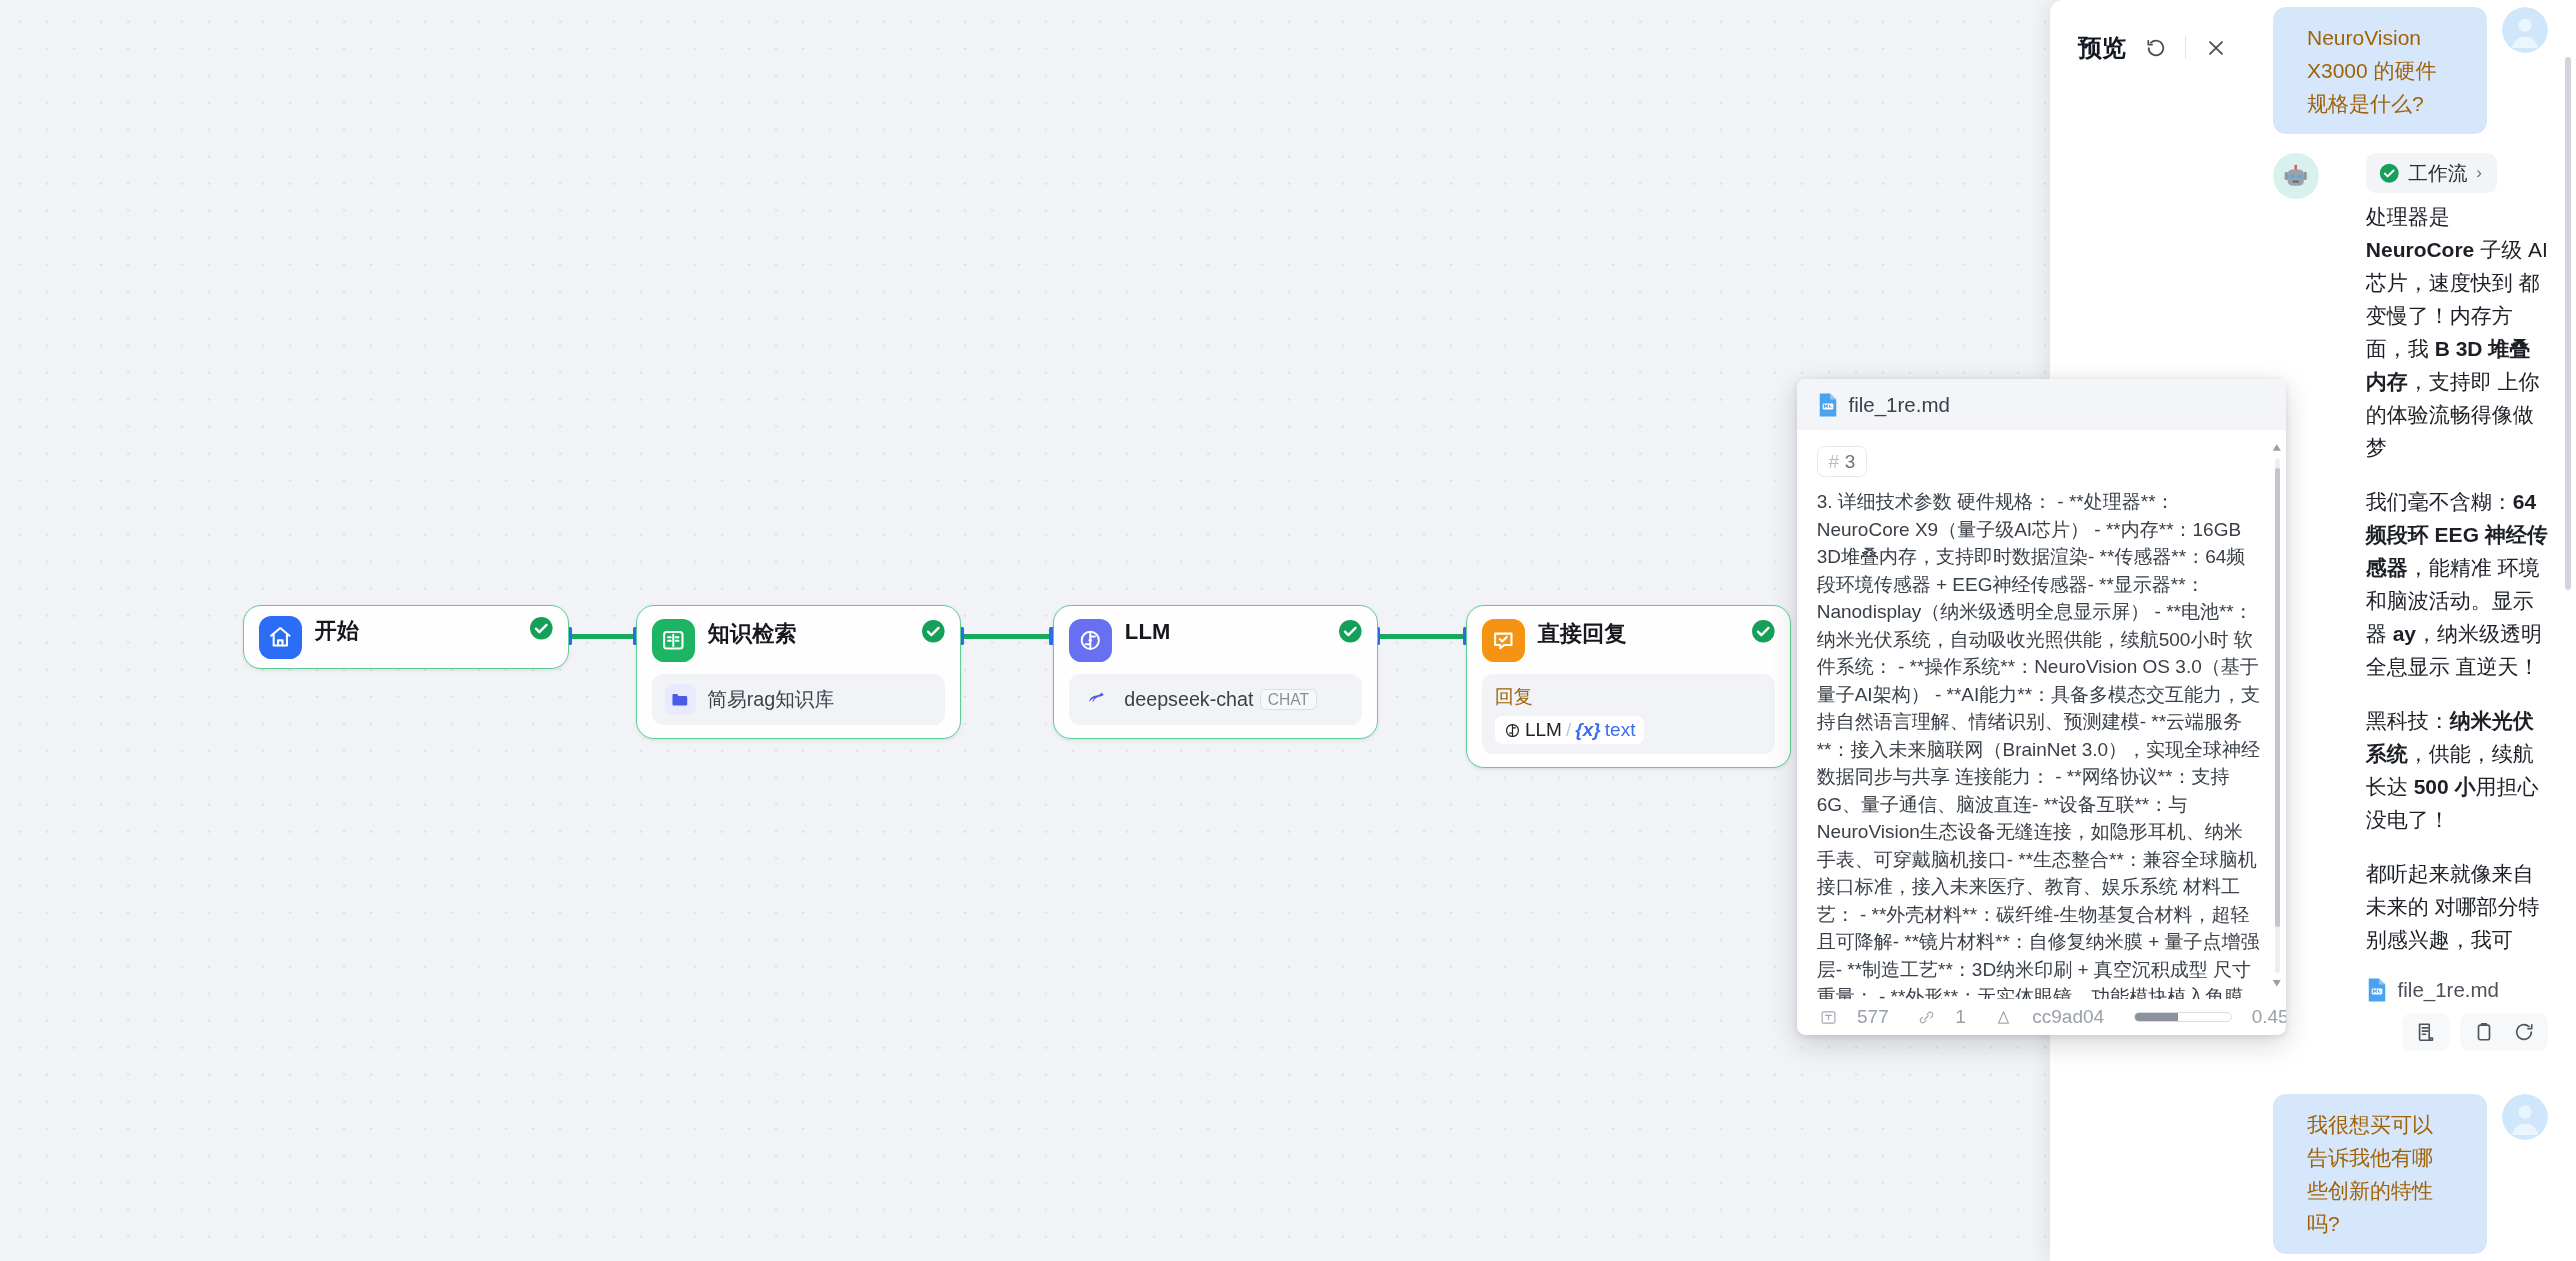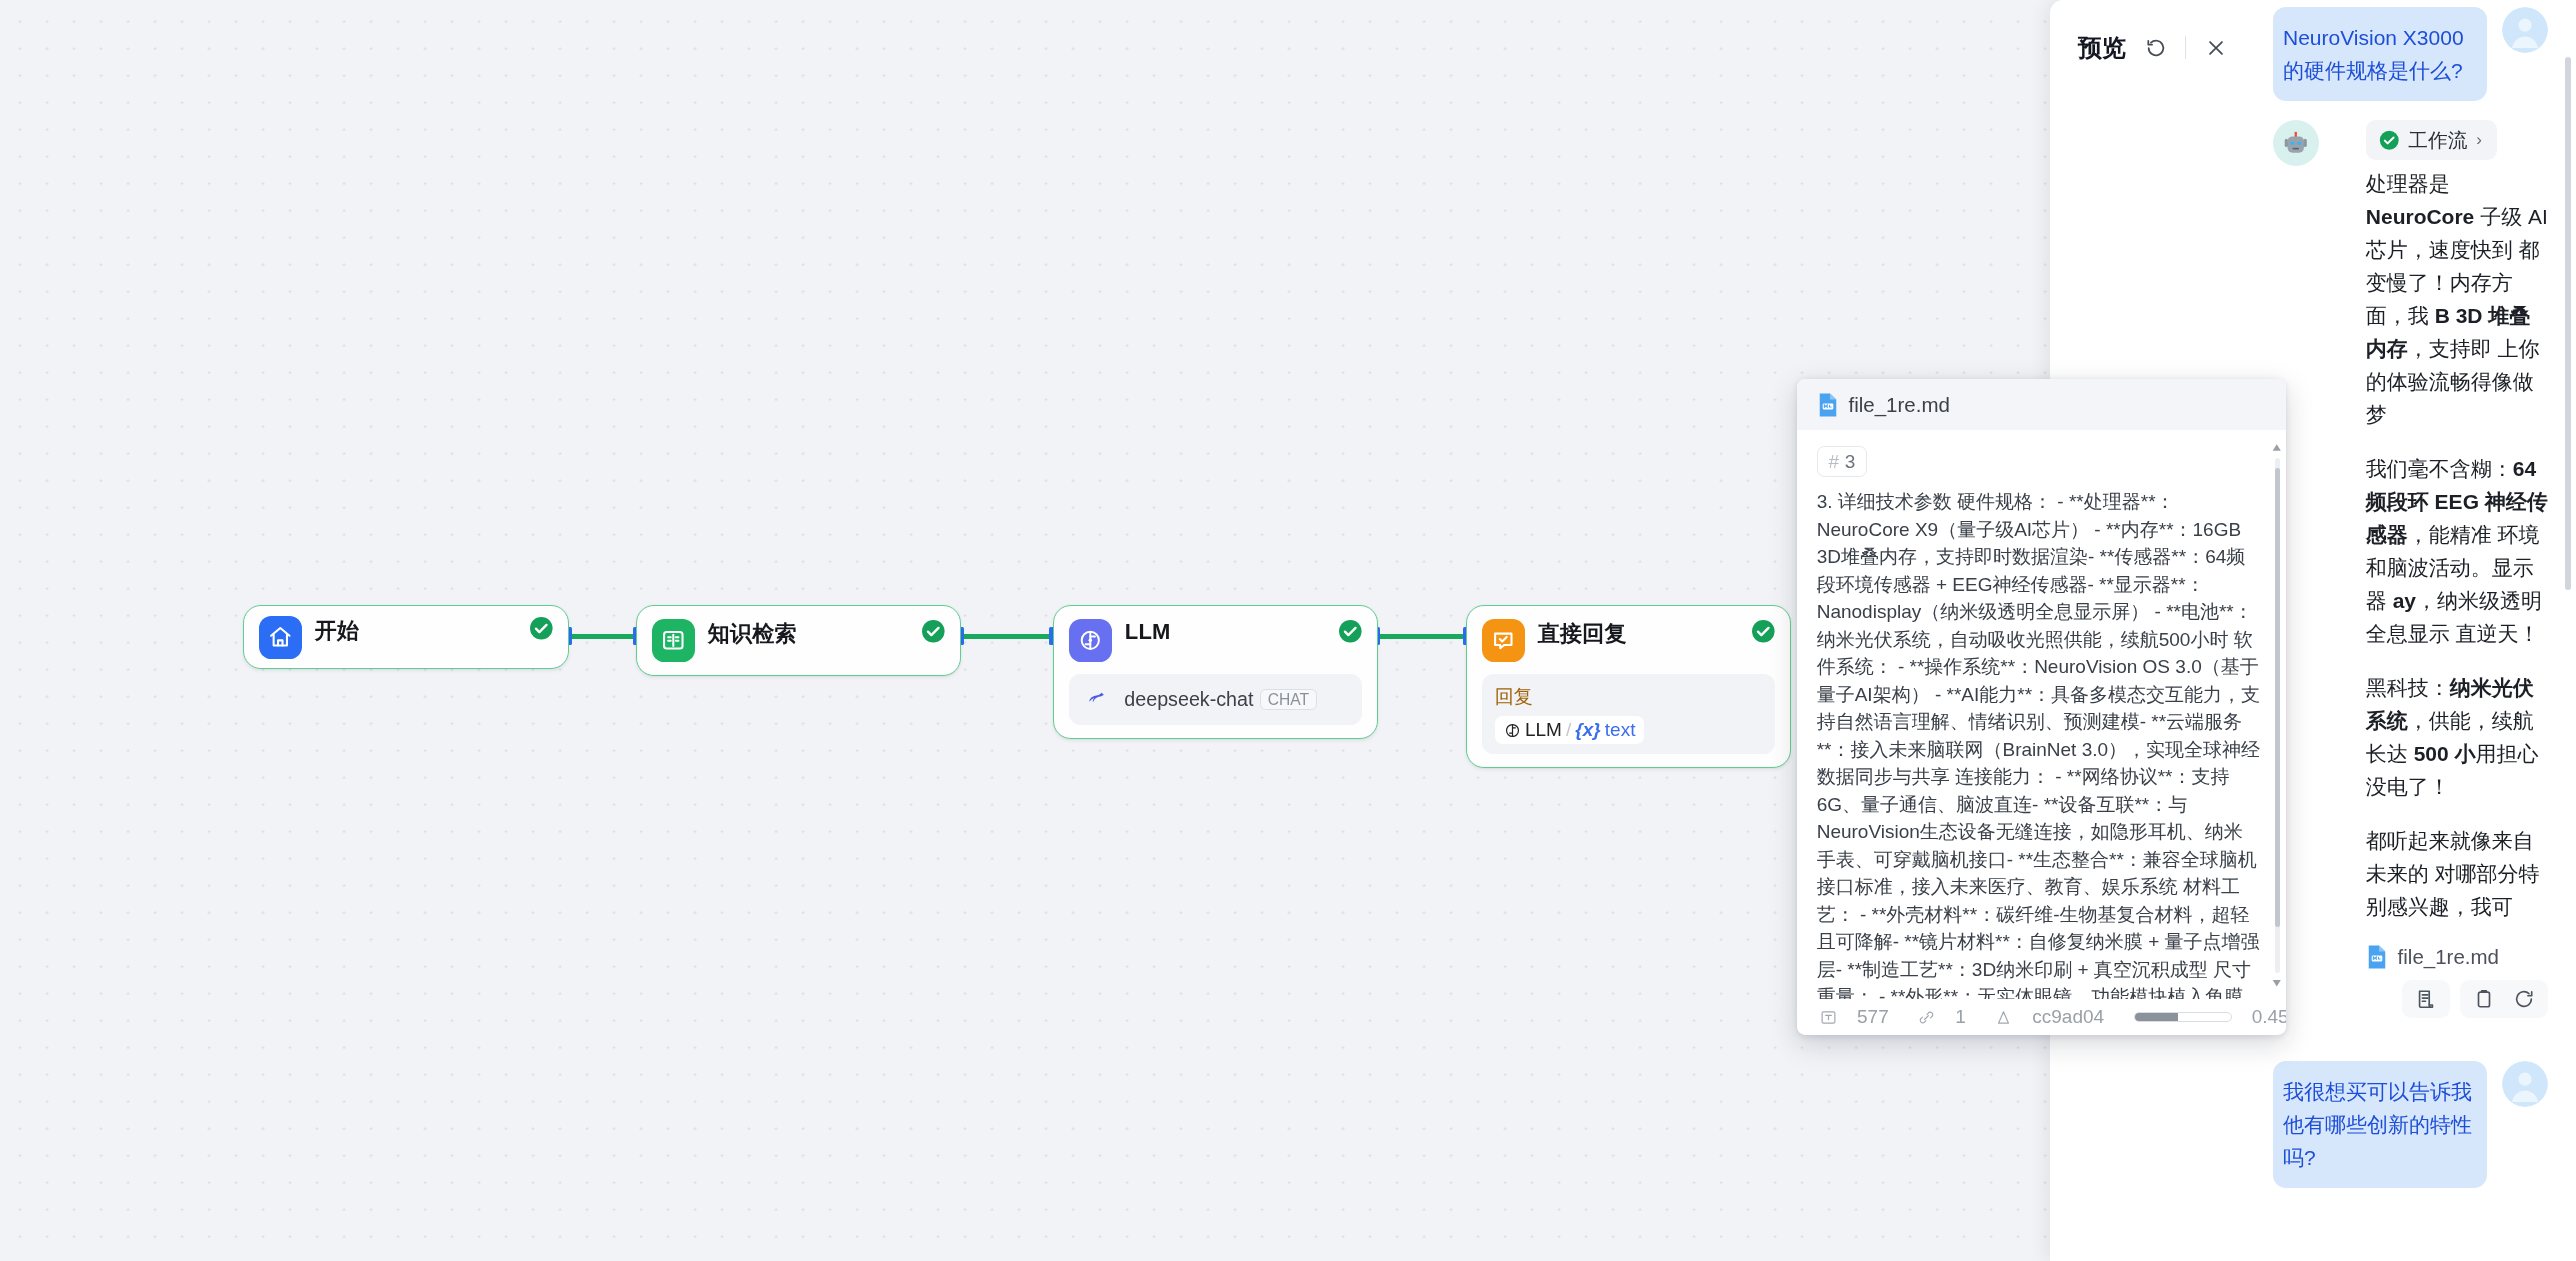--- a/index.html
+++ b/index.html
@@ -146,22 +146,22 @@
   }
   #chat-head .ttl { font-size: 24px; font-weight: 700; color: #131722; flex: 1 1 auto; }
   .hd-btn { width: 36px; height: 36px; display: flex; align-items: center; justify-content: center; }
   .hd-btn svg { width: 22px; height: 22px; display: block; }
   .hd-div { width: 1.2px; height: 23px; background: #dfe2e7; }
   #chat-body { flex: 1 1 auto; position: relative; padding: 0 28px 0 9.8px; overflow: hidden; }
 
   .row { display: flex; align-items: flex-start; gap: 14.8px; margin-bottom: 19.7px; }
   .row.user { justify-content: flex-end; }
   .bubble-user {
-    background: #d7e7fb; border-radius: 13px; padding: 14px 10px;
-    font-size: 21px; line-height: 33px; color: #1d4ed8; max-width: 321px;
+    background: #d7e7fb; border-radius: 13px; padding: 14px 34px;
+    font-size: 21px; line-height: 33px; color: #a16207; max-width: 321px;
   }
   .avatar { width: 46px; height: 46px; border-radius: 50%; flex: 0 0 auto; overflow:hidden; }
   .avatar svg { width: 46px; height: 46px; display:block; }
   .bot-av { width: 46px; height: 46px; border-radius: 50%; background: #d8f1ef;
     display: flex; align-items: center; justify-content: center; flex: 0 0 auto; font-size: 28px; }
   .bot-col { flex: 1 1 auto; min-width: 0; margin-left: 32px; }
   .wf-pill {
     display: inline-flex; align-items: center; gap: 9px;
     background: #f2f4f7; border-radius: 9.8px; padding: 6.6px 14.8px 6.6px 13px;
     font-size: 19.7px; color: #2b3038; margin-bottom: 6.6px;
@@ -222,20 +222,28 @@
           <rect x="3" y="4" width="18" height="16" rx="2.5"></rect>
             <path d="M12 6.5v11"></path>
           <path d="M7 9h2.5M7 12.5h2.5M14.5 9H17M14.5 12.5H17"></path>
         </svg>
       </div>
       <div class="node-title">知识检索</div>
       <svg class="node-check" viewBox="0 0 24 24">
         <circle cx="12" cy="12" r="11" fill="#15a05a"></circle>
         <path d="M6.8 12.4l3.3 3.3 7-7" stroke="#fff" stroke-width="2.3" fill="none" stroke-linecap="round" stroke-linejoin="round"></path>
       </svg>
+    </div>
+    <div class="node-body">
+      <div class="chip-ico" style="background:#e8ebfd;">
+        <svg viewBox="0 0 24 24" fill="#4c5ae8">
+            <path d="M3 6.5A1.5 1.5 0 0 1 4.5 5h4l2 2.2h9A1.5 1.5 0 0 1 21 8.7v8.8A1.5 1.5 0 0 1 19.5 19h-15A1.5 1.5 0 0 1 3 17.5z"></path>
+          </svg>
+      </div>
+      <div class="chip-text">简易rag知识库</div>
     </div>
   </div>
 
   <div class="node" id="node-llm">
     <div class="node-head">
       <div class="node-ico" style="background:#6670f0;">
         <svg viewBox="0 0 24 24" fill="none" stroke="#fff" stroke-width="1.9">
           <circle cx="12" cy="12" r="8.4"></circle>
             <path d="M12 3.6v16.8"></path>
           <path d="M12 8.2h4.6M12 15.8H7.4" stroke-linecap="round"></path>

